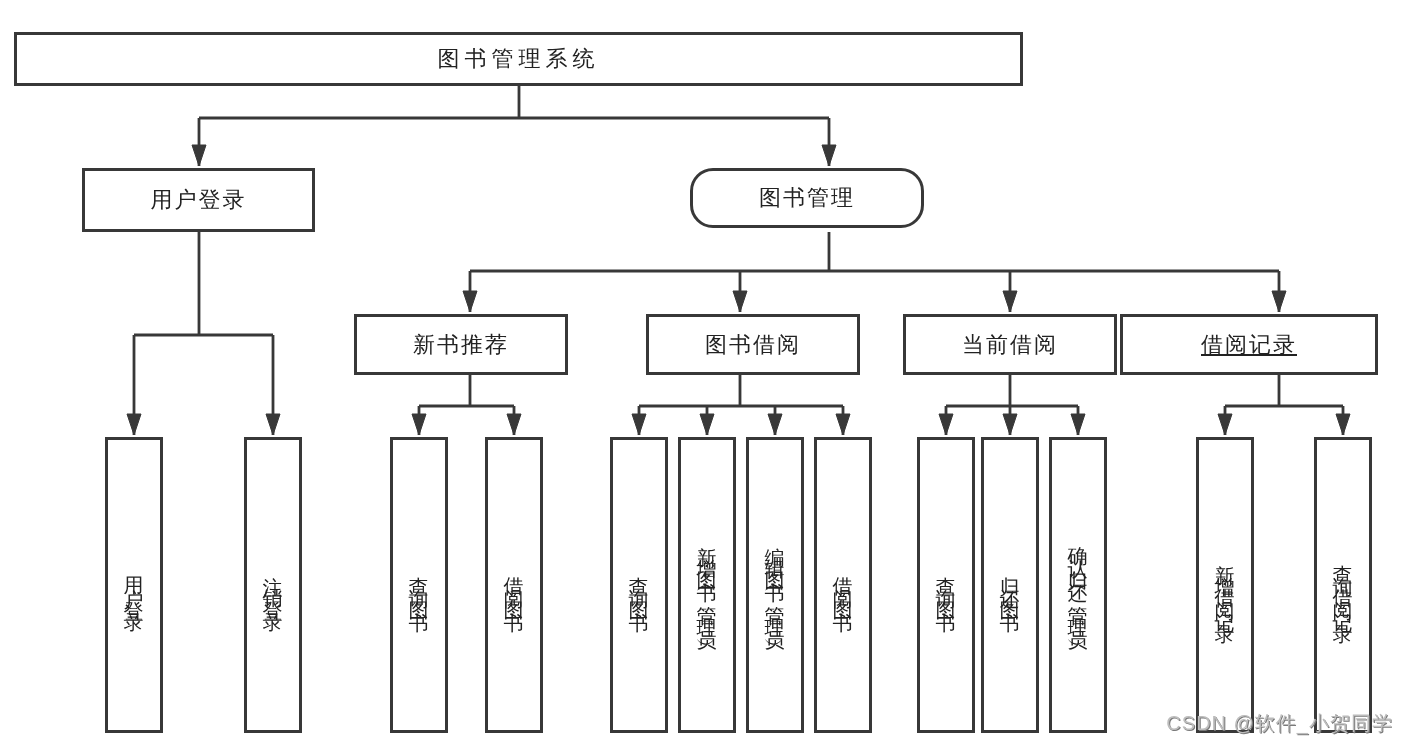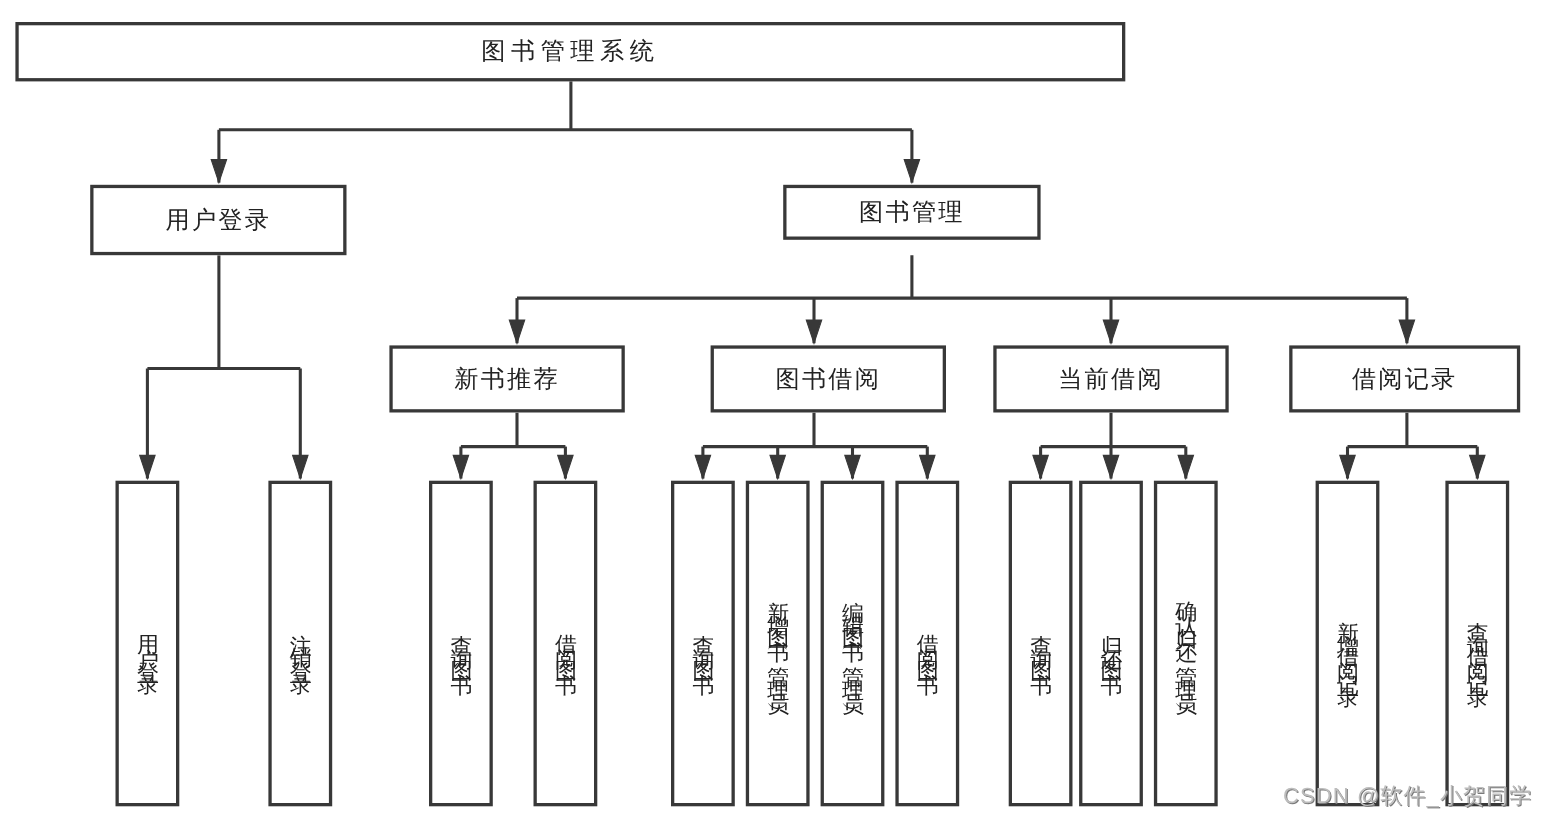--- a/index.html
+++ b/index.html
@@ -37,27 +37,27 @@
   .root-label { letter-spacing: 5px; }
   .vlabel {
     writing-mode: vertical-rl;
     text-orientation: mixed;
     font-size: 20px;
     letter-spacing: 12px;
     line-height: 1;
     white-space: nowrap;
   }
   
-  .n-root   { left:14px;   top:20px;  width:1009px; height:54px; }
+  .n-root   { left:14px;   top:32px;  width:1009px; height:54px; }
   .n-login  { left:82px;   top:168px; width:233px;  height:64px; }
-  .n-mgmt   { left:712px;  top:168px; width:234px;  height:50px; }
+  .n-mgmt   { left:690px;  top:168px; width:234px;  height:60px;border-radius:23px; }
   .n-sec1   { left:354px;  top:314px; width:214px;  height:61px; }
   .n-sec2   { left:646px;  top:314px; width:214px;  height:61px; }
   .n-sec3   { left:903px;  top:314px; width:214px;  height:61px; }
-  .n-sec4   { left:1172px; top:314px; width:210px;  height:61px; }
+  .n-sec4   { left:1120px; top:314px; width:258px;  height:61px;text-decoration:underline; }
   .leaf     { top:437px; width:58px; height:296px; }
   .n-l1  { left:105px;  }
   .n-l2  { left:244px;  }
   .n-l3  { left:390px;  }
   .n-l4  { left:485px;  }
   .n-l5  { left:610px;  }
   .n-l6  { left:678px;  }
   .n-l7  { left:746px;  }
   .n-l8  { left:814px;  }
   .n-l9  { left:917px;  }

